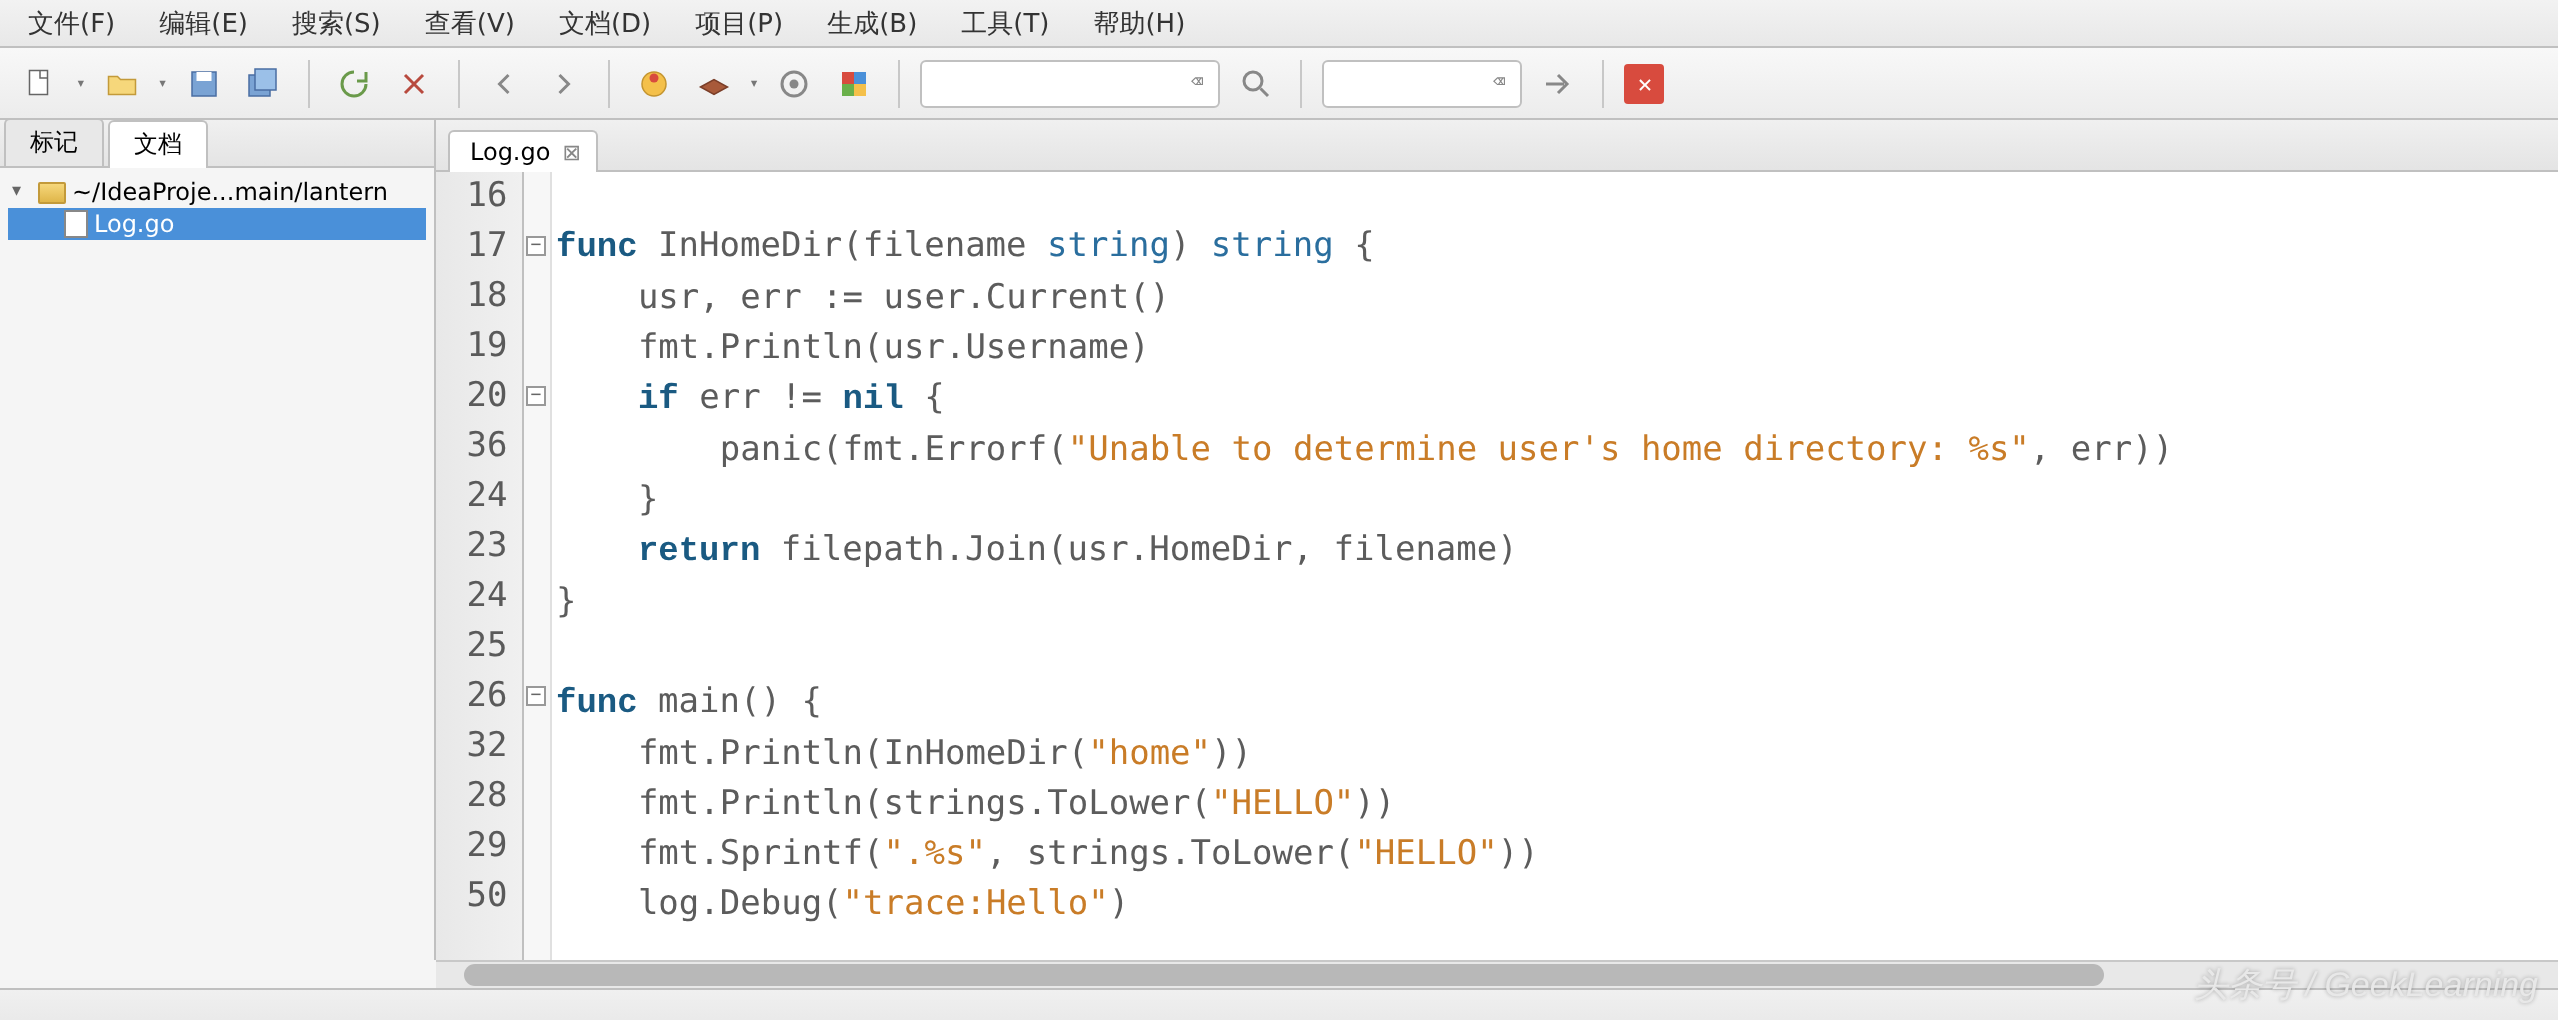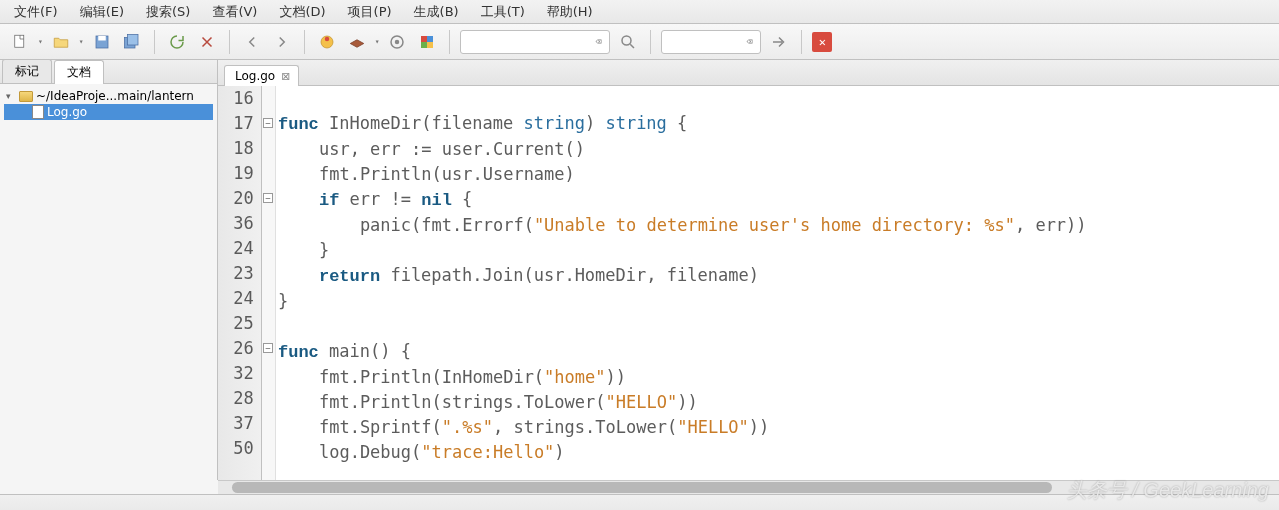--- a/index.html
+++ b/index.html
@@ -34,21 +34,21 @@
   .gutter { background:linear-gradient(to right,#e8e8e8,#f0f0f0); border-right:1px solid #c0c0c0; text-align:center; padding:0 6px 0 14px; color:#5a5a5a; user-select:none; width:44px; }
   .fold-col { width:14px; background:#f7f7f7; border-right:1px solid #e0e0e0; position:relative; }
   .fold-mark { position:absolute; left:1px; width:10px; height:10px; border:1px solid #999; background:#fff; font-size:9px; line-height:8px; text-align:center; color:#666; }
   .code { padding-left:2px; white-space:pre; color:#5c5c5c; overflow-x:auto; flex:1; }
   .kw { color:#1a5a82; font-weight:bold;font-family:Liberation Mono, monospace; }
   .kw2 { color:#2a6e9e; font-weight:normal; }
   .str { color:#c97c27; }
   .scrollbar-h { height:14px; background:#e8e8e8; border-top:1px solid #c8c8c8; position:relative; margin-left:218px; }
   .scrollbar-h .thumb { position:absolute; left:14px; top:1px; height:11px; width:820px; background:#b8b8b8; border-radius:6px; }
   .statusbar { height:30px; background:linear-gradient(#f0f0f0,#e4e4e4); border-top:1px solid #c0c0c0; }
-  .watermark { position:absolute; right:10px; bottom:6px; color:#e8e8e8; font-family:"Microsoft YaHei",sans-serif; font-size:20px; text-shadow:0 0 2px rgba(0,0,0,0.3); font-style:italic; }
+  .watermark { position:absolute; right:10px; bottom:6px; color:#e8e8e8; font-family:"Microsoft YaHei",sans-serif; font-size:17px; text-shadow:0 0 2px rgba(0,0,0,0.3); font-style:italic; }
 </style>
 </head>
 <body>
 
 <div class="menubar">
   <span>文件(F)</span>
   <span>编辑(E)</span>
   <span>搜索(S)</span>
   <span>查看(V)</span>
   <span>文档(D)</span>
@@ -192,21 +192,21 @@
           <div>19</div>
           <div>20</div>
           <div>36</div>
           <div>24</div>
           <div>23</div>
           <div>24</div>
           <div>25</div>
           <div>26</div>
           <div>32</div>
           <div>28</div>
-          <div>37</div>
+          <div>29</div>
           <div>50</div>
         </div>
       <div class="fold-col">
         <div class="fold-mark" style="top:32px">−</div>
         <div class="fold-mark" style="top:107px">−</div>
         <div class="fold-mark" style="top:257px">−</div>
       </div>
       <div class="code" id="code"><div>&nbsp;</div><div><span class="kw">func</span> InHomeDir(filename <span class="kw2">string</span>) <span class="kw2">string</span> {</div><div>    usr, err := user.Current()</div><div>    fmt.Println(usr.Username)</div><div>    <span class="kw">if</span> err != <span class="kw">nil</span> {</div><div>        panic(fmt.Errorf(<span class="str">"Unable to determine user's home directory: %s"</span>, err))</div><div>    }</div><div>    <span class="kw">return</span> filepath.Join(usr.HomeDir, filename)</div><div>}</div><div>&nbsp;</div><div><span class="kw">func</span> main() {</div><div>    fmt.Println(InHomeDir(<span class="str">"home"</span>))</div><div>    fmt.Println(strings.ToLower(<span class="str">"HELLO"</span>))</div><div>    fmt.Sprintf(<span class="str">".%s"</span>, strings.ToLower(<span class="str">"HELLO"</span>))</div><div>    log.Debug(<span class="str">"trace:Hello"</span>)</div></div>
     </div>
   </div>

